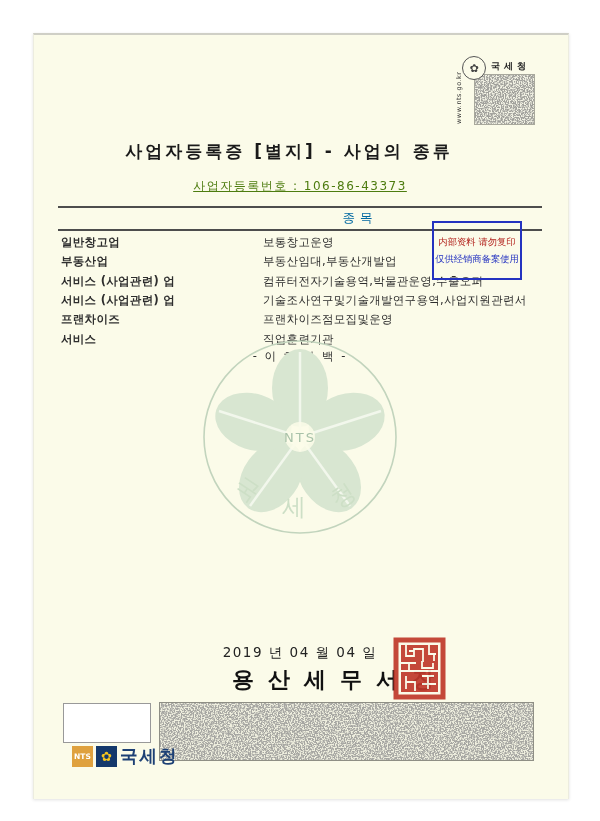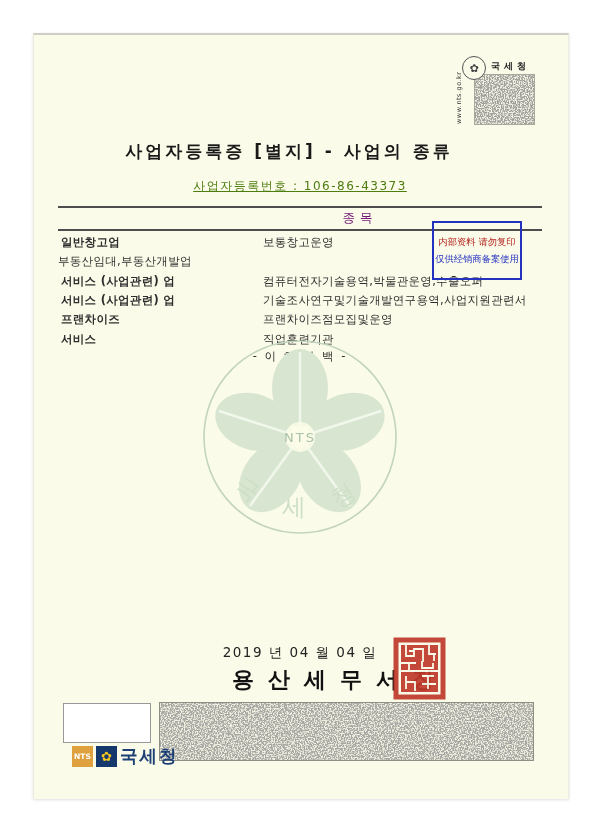--- a/index.html
+++ b/index.html
@@ -17,21 +17,21 @@
   .site-vert{left:455px;top:124px;transform:rotate(-90deg);transform-origin:0 0;
              font-size:6.5px;color:#333;letter-spacing:.5px;white-space:nowrap;}
   .qr{left:474px;top:74px;width:59px;height:49px;border:1px solid #a8a89c;overflow:hidden;}
   
   .doc-title{left:22px;top:140px;width:534px;font-size:17px;font-weight:bold;letter-spacing:3px;color:#1a1a1a;}
   .reg-line{left:33px;top:178px;width:534px;font-size:12px;letter-spacing:1.5px;color:#4d7c0f;text-decoration:underline;}
   
   .rule{left:58px;width:484px;height:0;border-top:2px solid #4d4d4d;}
   .rule.r1{top:206px;} .rule.r2{top:229px;}
   .th-uptae{left:58px;top:210px;width:202px;font-size:12.5px;letter-spacing:5px;color:#222;text-align:center;}
-  .th-jongmok{left:310px;top:210px;width:100px;font-size:12.5px;letter-spacing:5px;color:#701a75;text-align:center;}
+  .th-jongmok{left:310px;top:210px;width:100px;font-size:12.5px;letter-spacing:5px;color:#0369a1;text-align:center;}
   .rows{left:58px;top:233px;width:500px;}
   .trow{display:flex;height:19.3px;align-items:center;font-size:11.5px;color:#2e2e2e;letter-spacing:.3px;white-space:nowrap;}
   .trow .c1{width:202px;padding-left:3px;flex:none;font-weight:bold;}
   .trow .c2{flex:1;}
   .end-marker{left:33px;top:349px;width:534px;font-size:11.5px;letter-spacing:2px;color:#2e2e2e;}
   
   .notice{left:432px;top:221px;width:86px;height:55px;border:2px solid #2432c0;z-index:4;
           display:flex;flex-direction:column;justify-content:center;gap:4px;}
   .notice div{font-size:9.3px;font-weight:normal;text-align:center;white-space:nowrap;line-height:1.3;}
   .notice .l1{color:#b3241e;}
@@ -76,20 +76,21 @@
   <div class="abs rule r1"></div>
   <div class="abs th-jongmok">종목</div>
   <div class="abs rule r2"></div>
 
   <div class="abs rows">
     <div class="trow">
       <div class="c1">일반창고업</div>
       <div class="c2">보통창고운영</div>
     </div>
     <div class="trow">
+      <div class="c1">부동산업</div>
       <div class="c2">부동산임대,부동산개발업</div>
     </div>
     <div class="trow">
       <div class="c1">서비스 (사업관련) 업</div>
       <div class="c2">컴퓨터전자기술용역,박물관운영,수출오퍼</div>
     </div>
     <div class="trow">
       <div class="c1">서비스 (사업관련) 업</div>
       <div class="c2">기술조사연구및기술개발연구용역,사업지원관련서</div>
     </div>

